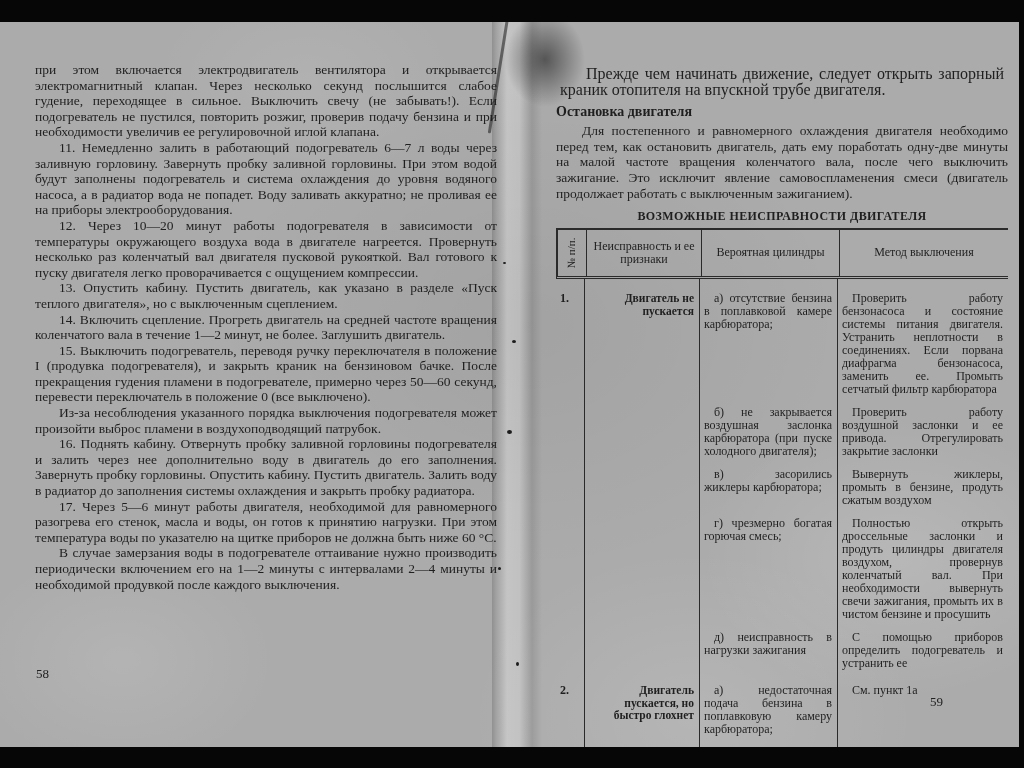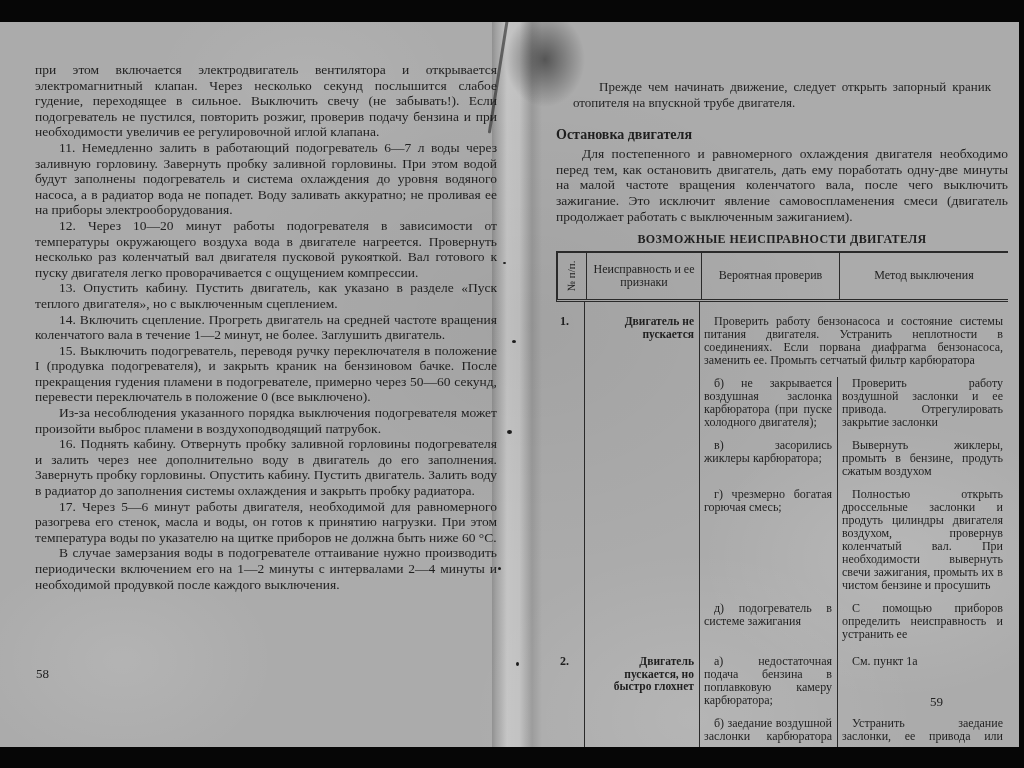--- a/index.html
+++ b/index.html
@@ -35,21 +35,21 @@
   .bar-right{position:absolute;left:1019px;top:0;width:5px;height:768px;background:#060606;}
   
   .left-col{position:absolute;left:35px;top:40px;width:462px;}
   .left-col p{margin:0;font-size:13.5px;line-height:15.6px;text-align:justify;text-indent:24px;}
   .left-col p.noindent{text-indent:0;}
   .pageno{position:absolute;font-size:13px;color:#222;}
   .pageno-left{left:36px;top:644px;}
   .pageno-right{left:930px;top:672px;}
   
   .right-col{position:absolute;left:556px;top:40px;width:452px;}
-  .right-col .intro{margin:17px;font-size:13px;line-height:15.6px;text-align:justify;text-indent:26px;}
+  .right-col .intro{margin:4px;font-size:16px;line-height:15.6px;text-align:justify;text-indent:26px;}
   .sec-head{margin:7px 0 3px 0;font-size:14px;font-weight:bold;}
   .sec-par{margin:0;font-size:13.5px;line-height:15.6px;text-align:justify;text-indent:26px;}
   .tbl-title{margin:8px 0 4px 0;font-size:12px;font-weight:bold;text-align:center;letter-spacing:.4px;}
   
   .tbl{width:452px;}
   .thead{display:flex;border-top:2px solid #2a2a2a;border-bottom:3px double #2a2a2a;
          border-left:2px solid #2a2a2a;height:46px;}
   .thead .hc{box-sizing:border-box;display:flex;align-items:center;justify-content:center;
              font-size:12px;line-height:13.5px;text-align:center;color:#222;}
   .hc1{width:29px;position:relative;border-right:1.5px solid #2a2a2a;}
@@ -104,30 +104,33 @@
       <div class="sec-head">Остановка двигателя</div>
       <p class="sec-par">Для постепенного и равномерного охлаждения двигателя необходимо перед тем, как остановить двигатель, дать ему поработать одну-две минуты на малой частоте вращения коленчатого вала, после чего выключить зажигание. Это исключит явление самовоспламенения смеси (двигатель продолжает работать с выключенным зажиганием).</p>
       <div class="tbl-title">ВОЗМОЖНЫЕ НЕИСПРАВНОСТИ ДВИГАТЕЛЯ</div>
 
       <div class="tbl">
         <div class="thead">
           <div class="hc hc1">
               <span>№ п/п.</span>
             </div>
           <div class="hc hc2">Неисправность и ее признаки</div>
-          <div class="hc hc3">Вероятная проверив</div>
+          <div class="hc hc3">Вероятная цилиндры</div>
           <div class="hc hc4">Метод выключения</div>
         </div>
 
         <div class="tbody">
           <div class="trow first-row">
             <div class="c c1">1.</div>
             <div class="c c2">
                 <p>Двигатель не пускается</p>
               </div>
+            <div class="c c3">
+                <p>а) отсутствие бензина в поплавковой камере карбюратора;</p>
+              </div>
             <div class="c c4">
                 <p>Проверить работу бензонасоса и состояние системы питания двигателя. Устранить неплотности в соединениях. Если порвана диафрагма бензонасоса, заменить ее. Промыть сетчатый фильтр карбюратора</p>
               </div>
           </div>
           <div class="trow">
             <div class="c c1"></div>
             <div class="c c2"></div>
             <div class="c c3">
                 <p>б) не закрывается воздушная заслонка карбюратора (при пуске холодного двигателя);</p>
               </div>
@@ -152,24 +155,24 @@
                 <p>г) чрезмерно богатая горючая смесь;</p>
               </div>
             <div class="c c4">
                 <p>Полностью открыть дроссельные заслонки и продуть цилиндры двигателя воздухом, провернув коленчатый вал. При необходимости вывернуть свечи зажигания, промыть их в чистом бензине и просушить</p>
               </div>
           </div>
           <div class="trow">
             <div class="c c1"></div>
             <div class="c c2"></div>
             <div class="c c3">
-                <p>д) подогреватель в системе зажигания</p>
-              </div>
-            <div class="c c4">
-                <p>С помощью приборов определить неисправность и устранить ее</p>
+                <p>д) неисправность в нагрузки зажигания</p>
+              </div>
+            <div class="c c4">
+                <p>С помощью приборов определить подогреватель и устранить ее</p>
               </div>
           </div>
 
           <div class="trow row2-start">
             <div class="c c1">2.</div>
             <div class="c c2">
                 <p>Двигатель пускается, но быстро глохнет</p>
               </div>
             <div class="c c3">
                 <p>а) недостаточная подача бензина в поплавковую камеру карбюратора;</p>

